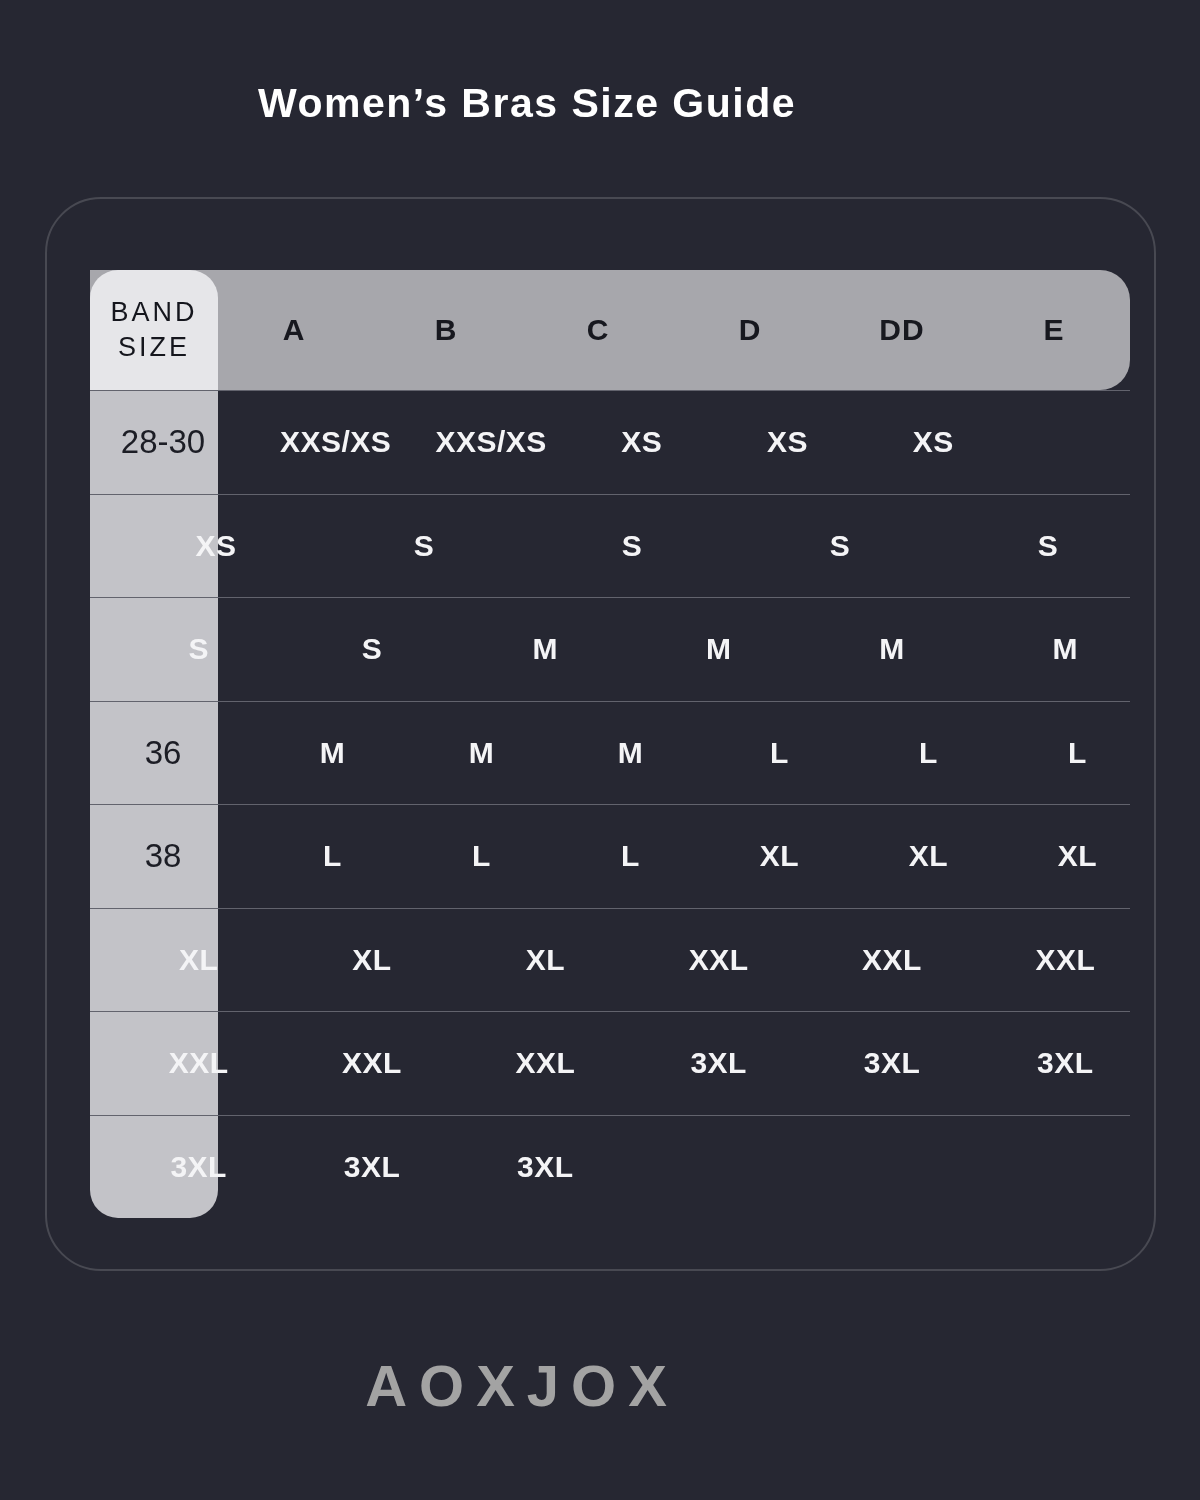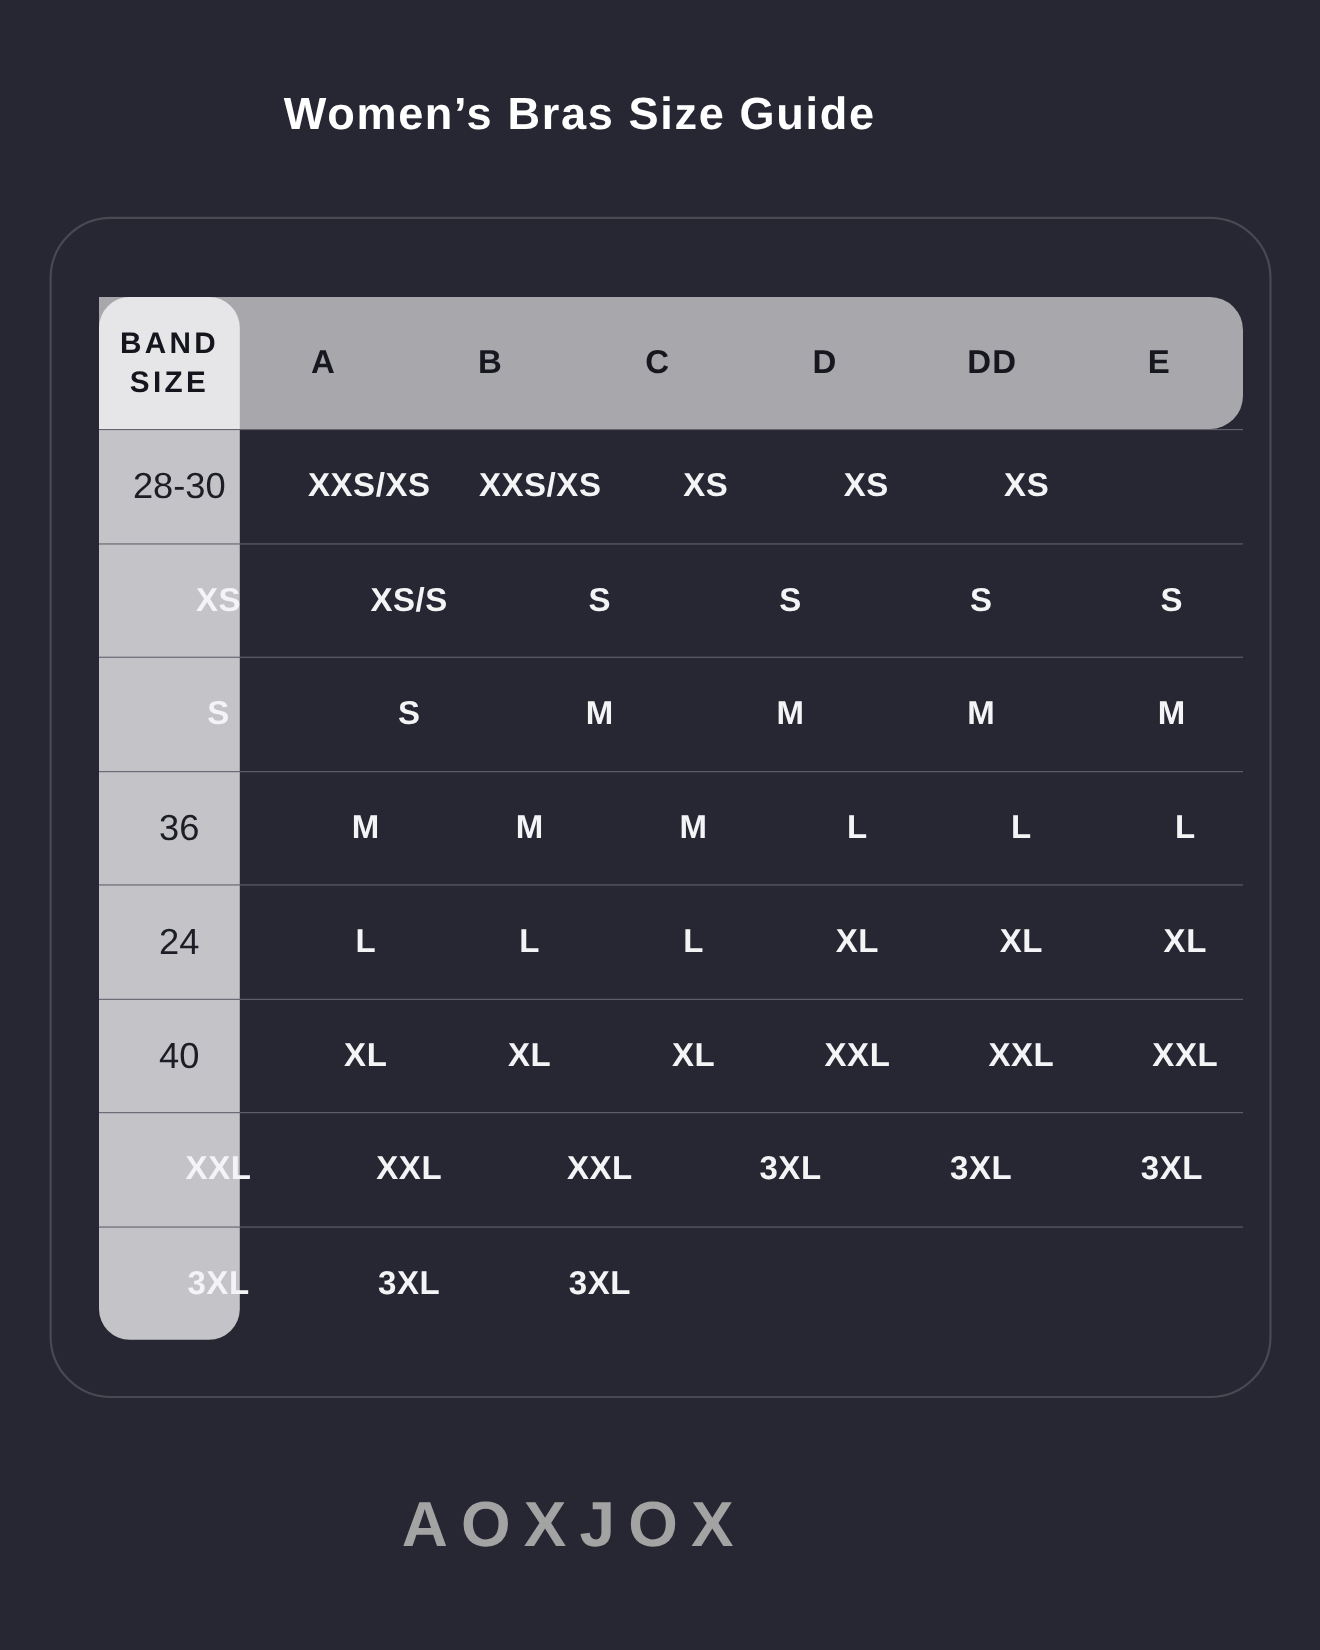--- a/index.html
+++ b/index.html
@@ -51,21 +51,21 @@
     width: 128px;
     height: 120px;
     background: #e6e6e9;
     border-radius: 28px 28px 0 0;
     display: flex;
     align-items: center;
     justify-content: center;
     text-align: center;
     color: #15161d;
     font-size: 27px;
-    font-weight: bold;
+    font-weight: normal;
     letter-spacing: 3px;
     line-height: 1.3;
     padding: 0 10px;
     box-sizing: border-box;
   }
   .band-col-bg {
     position: absolute;
     left: 90px;
     top: 390px;
     width: 128px;
@@ -165,21 +165,20 @@
       <div class="band-cell">28-30</div>
       <div class="size-cell">XXS/XS</div>
       <div class="size-cell">XXS/XS</div>
       <div class="size-cell">XS</div>
       <div class="size-cell">XS</div>
       <div class="size-cell">XS</div>
       <div class="size-cell"></div>
     </div>
     <div class="row">
       <div class="size-cell">XS</div>
-      <div class="size-cell">XS/S</div>
       <div class="size-cell">S</div>
       <div class="size-cell">S</div>
       <div class="size-cell">S</div>
       <div class="size-cell">S</div>
     </div>
     <div class="row">
       <div class="size-cell">S</div>
       <div class="size-cell">S</div>
       <div class="size-cell">M</div>
       <div class="size-cell">M</div>
@@ -189,30 +188,29 @@
     <div class="row">
       <div class="band-cell">36</div>
       <div class="size-cell">M</div>
       <div class="size-cell">M</div>
       <div class="size-cell">M</div>
       <div class="size-cell">L</div>
       <div class="size-cell">L</div>
       <div class="size-cell">L</div>
     </div>
     <div class="row">
-      <div class="band-cell">24</div>
-      <div class="size-cell">L</div>
-      <div class="size-cell">L</div>
-      <div class="size-cell">L</div>
-      <div class="size-cell">XL</div>
-      <div class="size-cell">XL</div>
-      <div class="size-cell">XL</div>
-    </div>
-    <div class="row">
-      <div class="band-cell">40</div>
+      <div class="band-cell">38</div>
+      <div class="size-cell">L</div>
+      <div class="size-cell">L</div>
+      <div class="size-cell">L</div>
+      <div class="size-cell">XL</div>
+      <div class="size-cell">XL</div>
+      <div class="size-cell">XL</div>
+    </div>
+    <div class="row">
       <div class="size-cell">XL</div>
       <div class="size-cell">XL</div>
       <div class="size-cell">XL</div>
       <div class="size-cell">XXL</div>
       <div class="size-cell">XXL</div>
       <div class="size-cell">XXL</div>
     </div>
     <div class="row">
       <div class="size-cell">XXL</div>
       <div class="size-cell">XXL</div>

